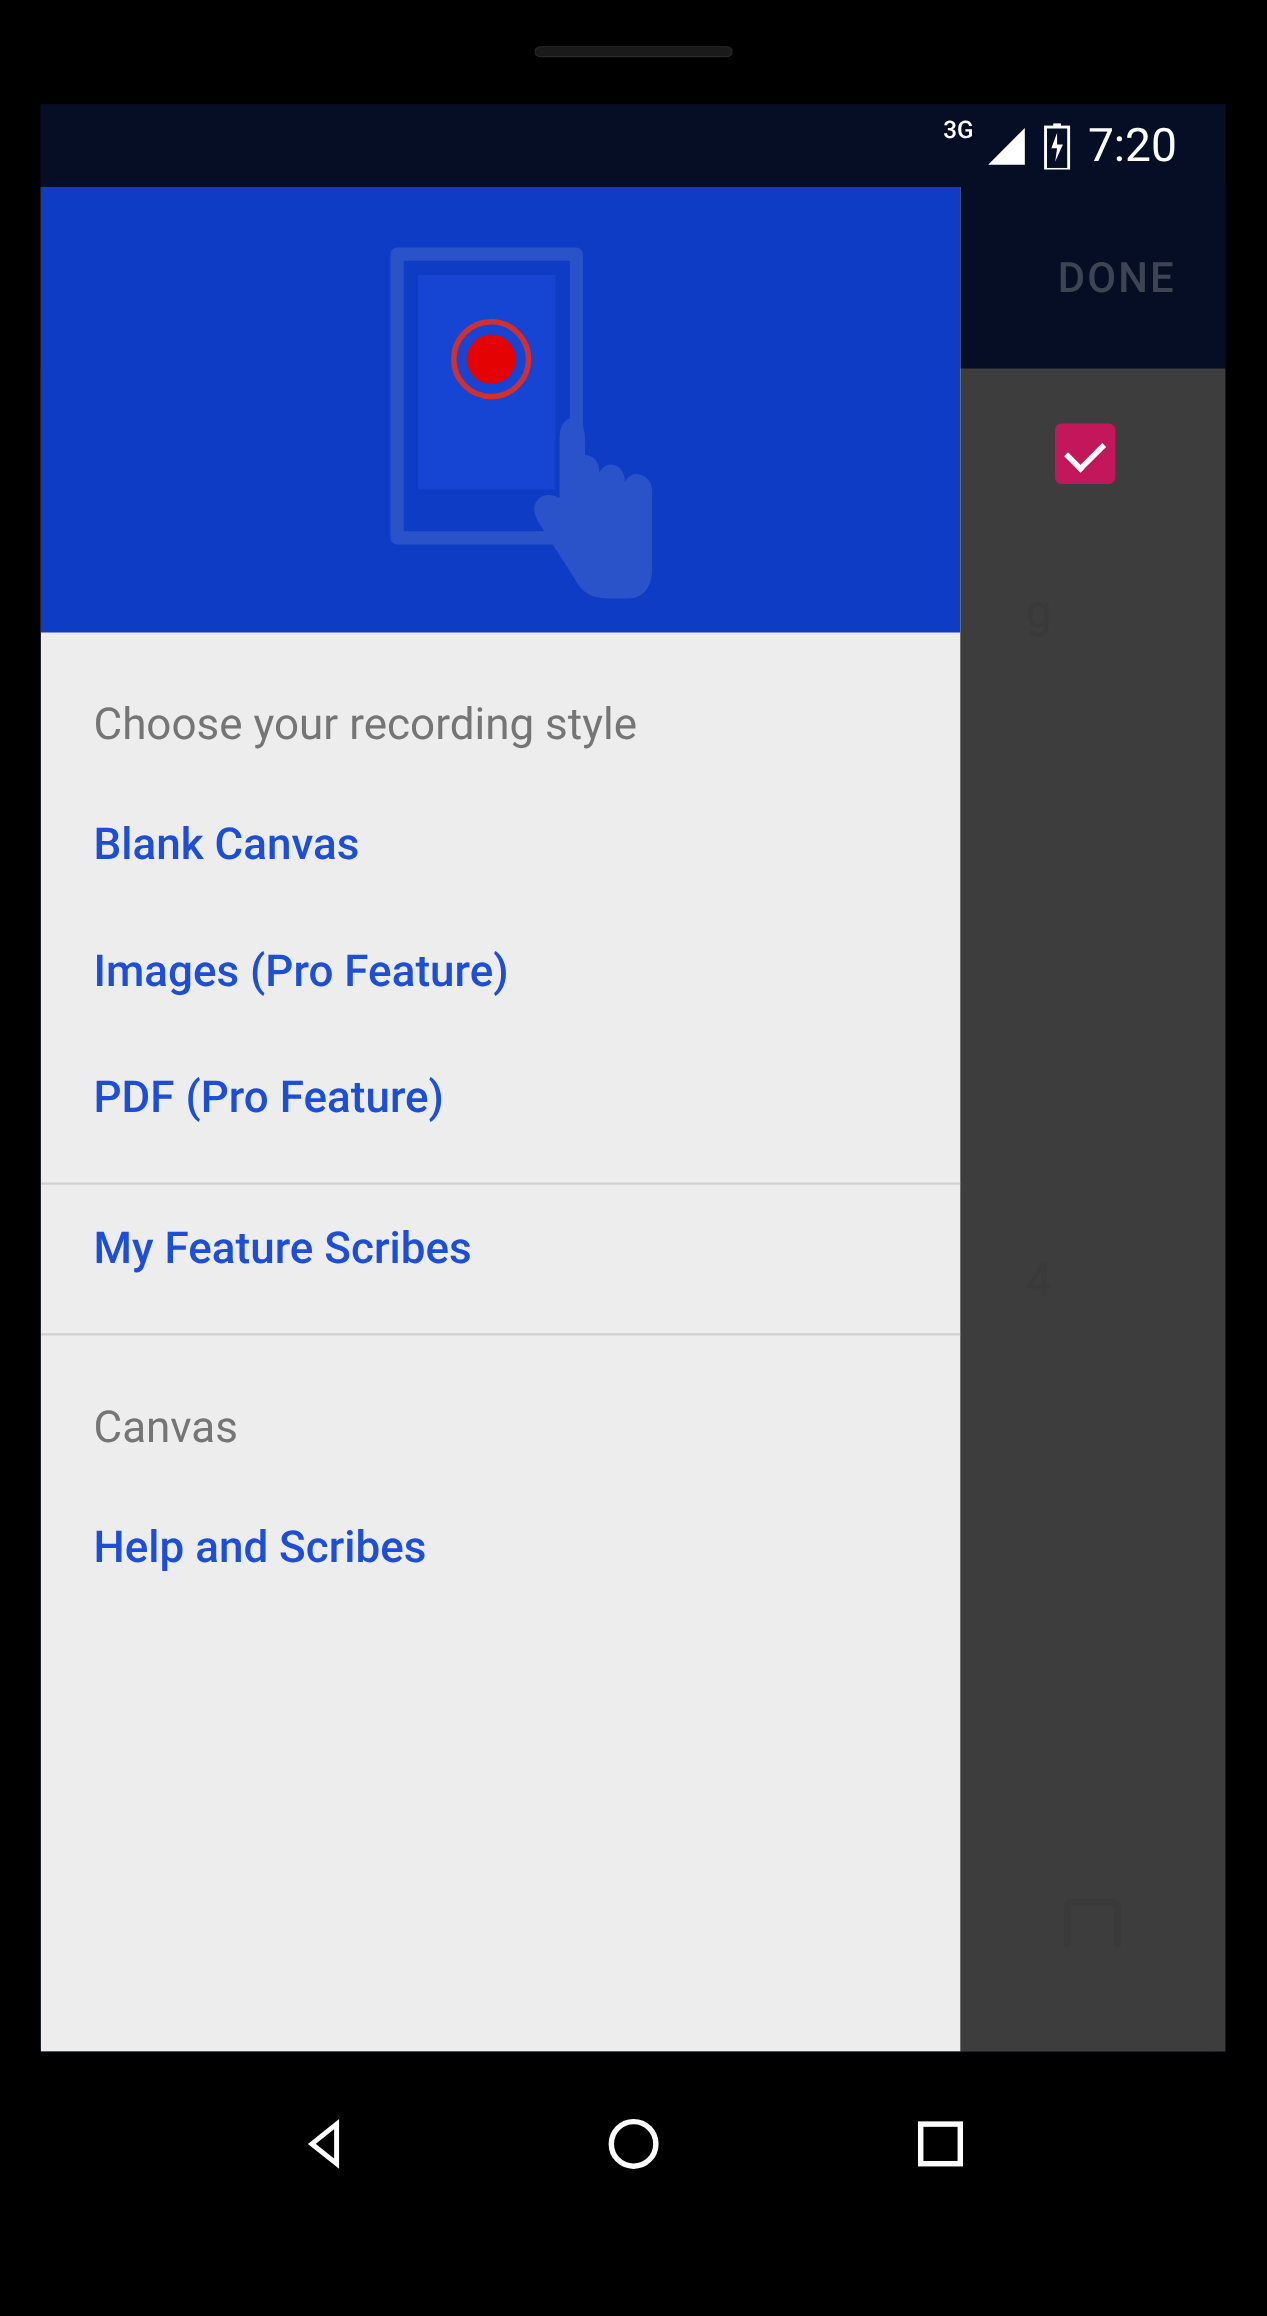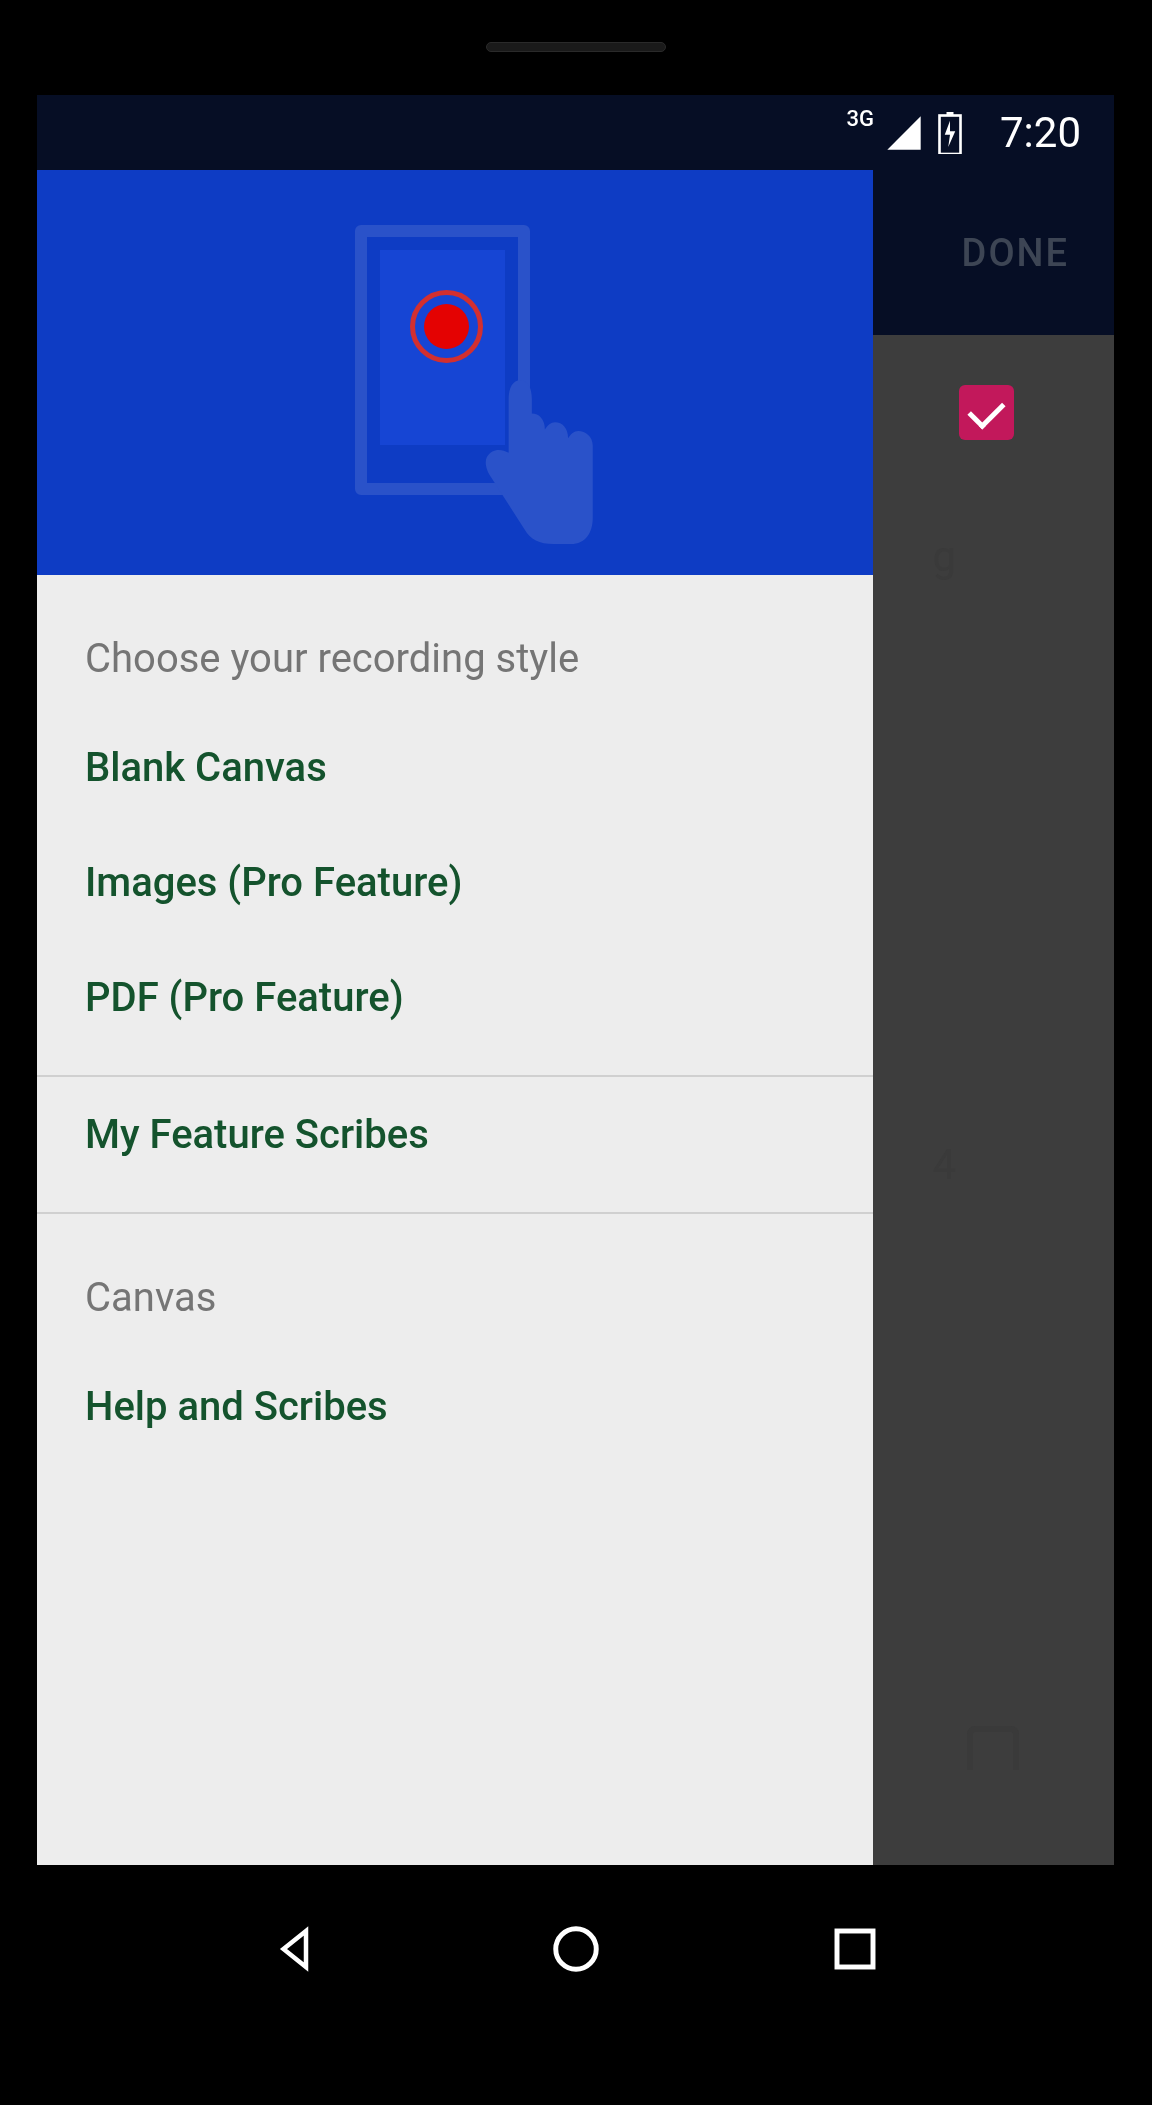--- a/index.html
+++ b/index.html
@@ -39,35 +39,35 @@
       transform: translateX(-50%);
       width: 180px;
       height: 10px;
       border-radius: 5px;
       background: #1a1a1a;
       border: 1px solid #2a2a2a;
     }
     .status-bar {
       position: absolute;
       top: 0;
-      right: 5px;
+      right: 16px;
       height: 75px;
       display: flex;
       align-items: center;
       justify-content: flex-end;
       padding-right: 28px;
       gap: 10px;
       z-index: 100;
       text-align: center;
     }
     .status-time {
       color: #fff;
       font-size: 42px;
       font-weight: 400;
-      margin-left: 24px;
+      margin-left: 2px;
     }
     .status-3g {
       color: #fff;
       font-size: 22px;
       font-weight: 500;
       position: relative;
       top: -14px;
     }
     .toolbar {
       position: absolute;
@@ -147,21 +147,21 @@
       justify-content: center;
     }
     .drawer-section-title {
       padding: 60px 48px 28px;
       color: #757575;
       font-size: 40px;
       font-weight: 400;
     }
     .drawer-item {
       padding: 34px 48px;
-      color: #14532d;
+      color: #1d4ed8;
       font-size: 40px;
       font-weight: 500;
     }
     .drawer-divider {
       height: 2px;
       background: #d0d0d0;
       margin-top: 20px;
     }
     .nav-bar {
       position: absolute;

